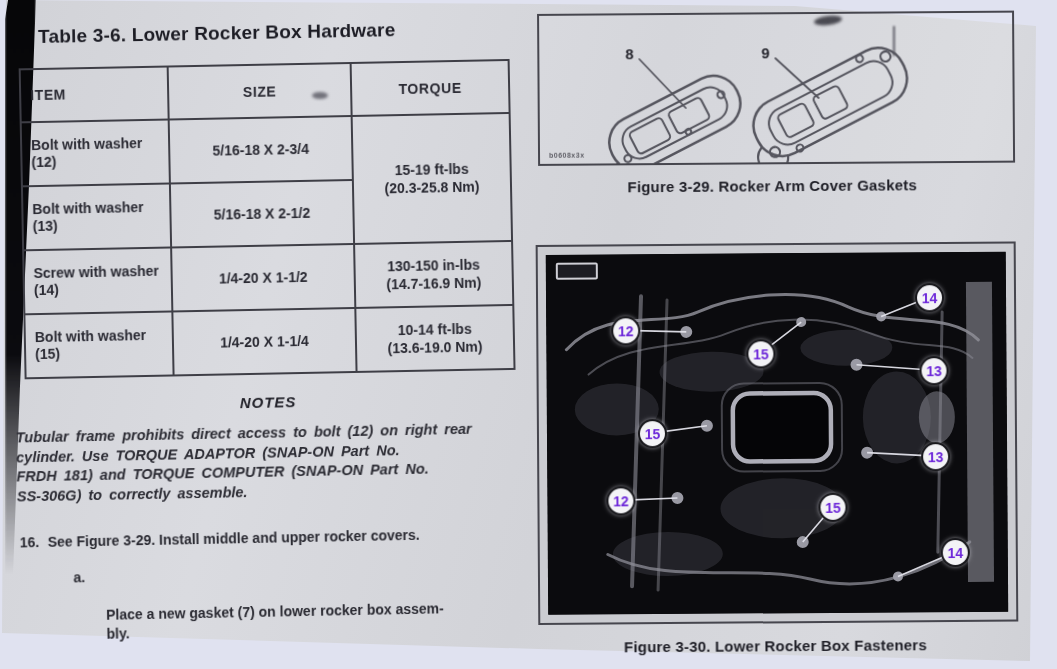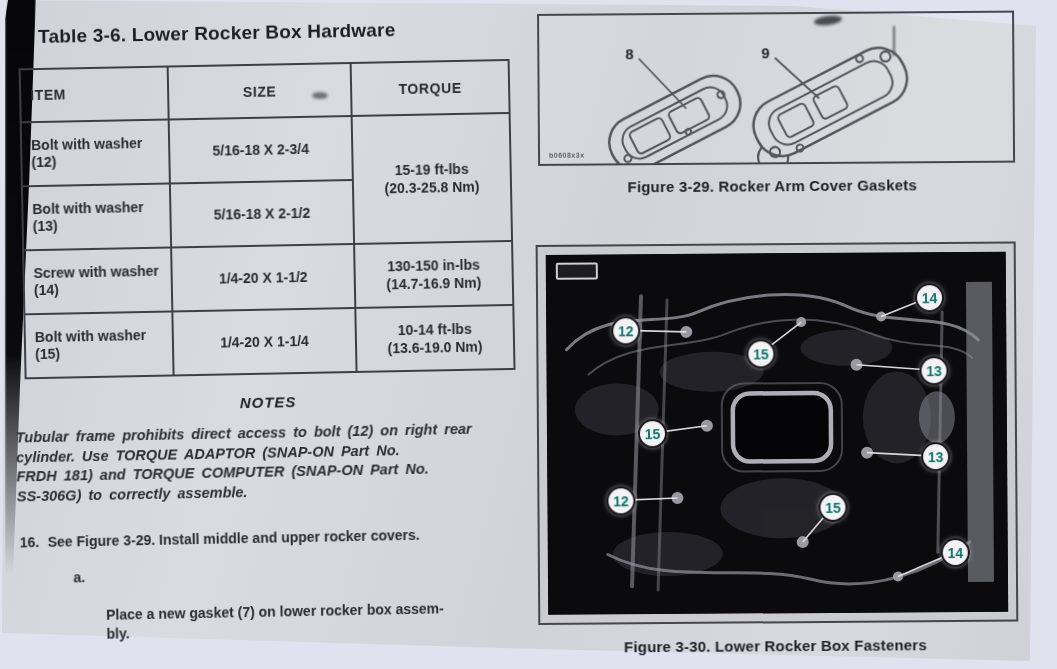--- a/index.html
+++ b/index.html
@@ -76,21 +76,21 @@
 
   .frame { margin:49px 0 0 6px; width:460px; height:360px; padding:8px;
            border:2px solid #46464e; background:#cbccd1; position:relative; }
   .photo { position:relative; width:460px; height:360px; background:#0b0b0e; overflow:hidden; }
   .photo svg { position:absolute; inset:0; }
 
   .badge { position:absolute; left:10px; top:8px; width:38px; height:13px;
            border:2px solid #cfcfd6; background:#1c1c22; border-radius:2px; }
 
   .callout { position:absolute; width:25px; height:25px; border-radius:50%;
-             background:#f3f3f6; border:2px solid #17171b; color:#0f766e;
+             background:#f3f3f6; border:2px solid #17171b; color:#6d28d9;
              font-size:14px; font-weight:bold; display:flex; align-items:center;
              justify-content:center; box-shadow:0 0 4px rgba(240,240,250,.55);
              filter:blur(.2px); }
 
   .cap330 { margin-top:14px; }
 </style>
 </head>
 <body>
 
 <div class="stage">

